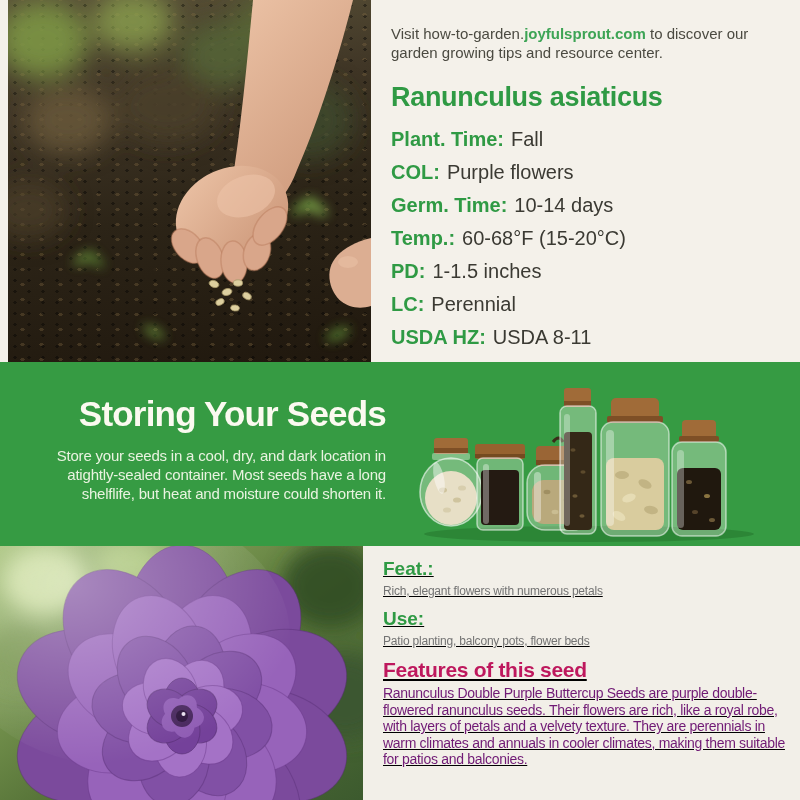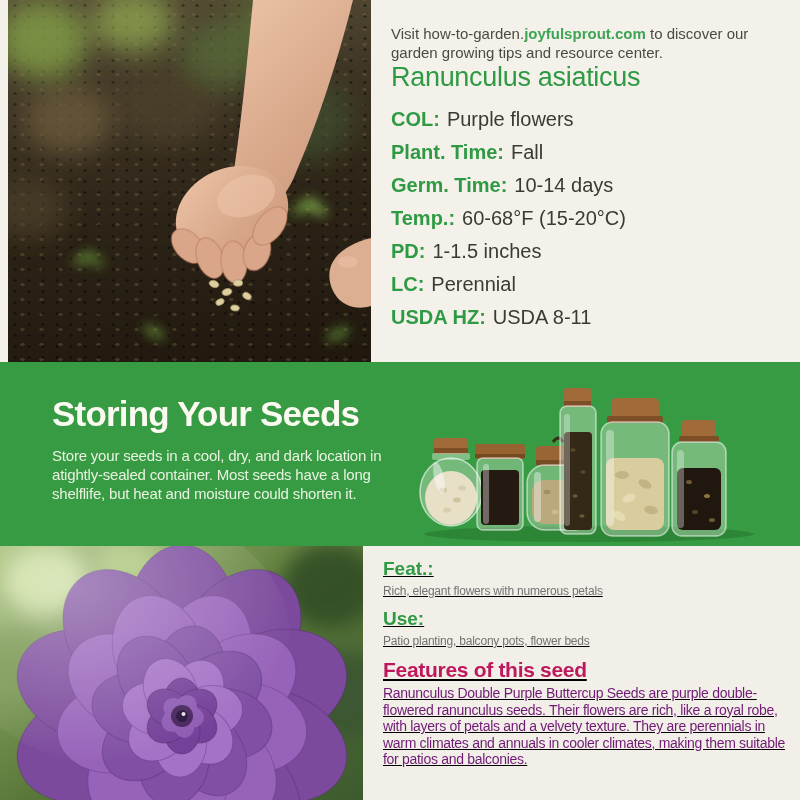--- a/index.html
+++ b/index.html
@@ -12,29 +12,29 @@
   .photo-top { position:absolute; left:0; top:0; width:363px; height:362px; overflow:hidden;
     background:
       radial-gradient(rgba(0,0,0,.38) 18%, transparent 19%) 0 0/14px 11px,
       radial-gradient(rgba(128,104,66,.35) 16%, transparent 17%) 5px 7px/19px 15px,
       linear-gradient(172deg,#5a5238 0%, #403626 28%, #2c2417 58%, #20180e 100%);
   }
   .photo-top svg { position:absolute; left:0; top:0; }
   .top-info { position:absolute; left:383px; top:24px; width:402px; }
   .intro { font-size:15px; line-height:1.28; color:#4b4a41; }
   .intro .site-link { color:#3da455; font-weight:bold; }
-  .plant-title { font-size:27px; font-weight:normal; color:#2f9a44; letter-spacing:-0.3px; }
+  .plant-title { margin-top:20px; font-size:27px; font-weight:bold; color:#2f9a44; letter-spacing:-0.3px; }
   .spec-list { list-style:none; margin-top:15px; }
   .spec-row { font-size:20px; margin-bottom:11px; line-height:1.1; }
   .spec-label { color:#2f9a44; font-weight:bold; margin-right:7px; }
   .spec-value { color:#3b3a33; }
 
   
   .band { position:absolute; left:0; top:362px; width:800px; height:184px; background:#369b43; }
-  .band-text { position:absolute; left:52px; top:32px; width:334px; }
+  .band-text { position:absolute; left:52px; top:32px; width:334px;text-align:right; }
   .band-title { font-size:35px; font-weight:bold; color:#fbfaf0; letter-spacing:-0.8px; }
   .band-body { margin-top:13px; font-size:15px; line-height:1.26; letter-spacing:-0.2px; color:#e9f3e0; }
   .jars { position:absolute; right:38px; top:18px; width:345px; height:164px; }
 
   
   .bottom-section { position:absolute; left:0; top:546px; width:800px; height:254px; background:#f2efe8; }
   .photo-flower { position:absolute; left:0; top:0; width:363px; height:254px; overflow:hidden; }
   .bottom-info { position:absolute; left:383px; top:12px; width:408px;text-decoration:underline; }
   .mini-label { font-size:19px; font-weight:bold; color:#2f9a44; }
   .mini-value { font-size:12px; color:#737373; margin:4px 0 10px; letter-spacing:-0.2px; }
@@ -109,22 +109,22 @@
         <ellipse cx="340" cy="262" rx="10" ry="6" fill="#ecc3a8" opacity=".5"></ellipse>
       </svg>
     </div>
 
     <div class="top-info">
       <p class="intro"><span>Visit how-to-garden.</span><span class="site-link">joyfulsprout.com</span><span> to discover our garden growing tips and resource center.</span></p>
 
       <h1 class="plant-title">Ranunculus asiaticus</h1>
 
       <ul class="spec-list">
+        <li class="spec-row"><span class="spec-label">Plant. Time:</span><span class="spec-value">Fall</span></li>
         <li class="spec-row"><span class="spec-label">COL:</span><span class="spec-value">Purple flowers</span></li>
-        <li class="spec-row"><span class="spec-label">Plant. Time:</span><span class="spec-value">Fall</span></li>
         <li class="spec-row"><span class="spec-label">Germ. Time:</span><span class="spec-value">10-14 days</span></li>
         <li class="spec-row"><span class="spec-label">Temp.:</span><span class="spec-value">60-68°F (15-20°C)</span></li>
         <li class="spec-row"><span class="spec-label">PD:</span><span class="spec-value">1-1.5 inches</span></li>
         <li class="spec-row"><span class="spec-label">LC:</span><span class="spec-value">Perennial</span></li>
         <li class="spec-row"><span class="spec-label">USDA HZ:</span><span class="spec-value">USDA 8-11</span></li>
       </ul>
     </div>
   </div>
 
   <div class="band">

